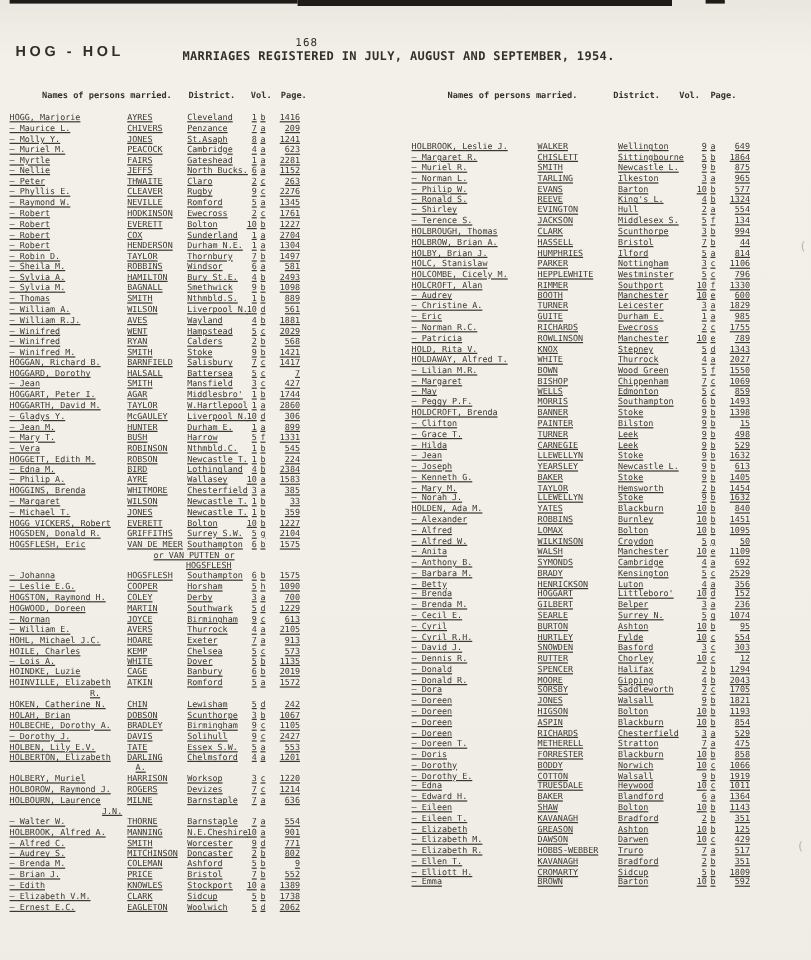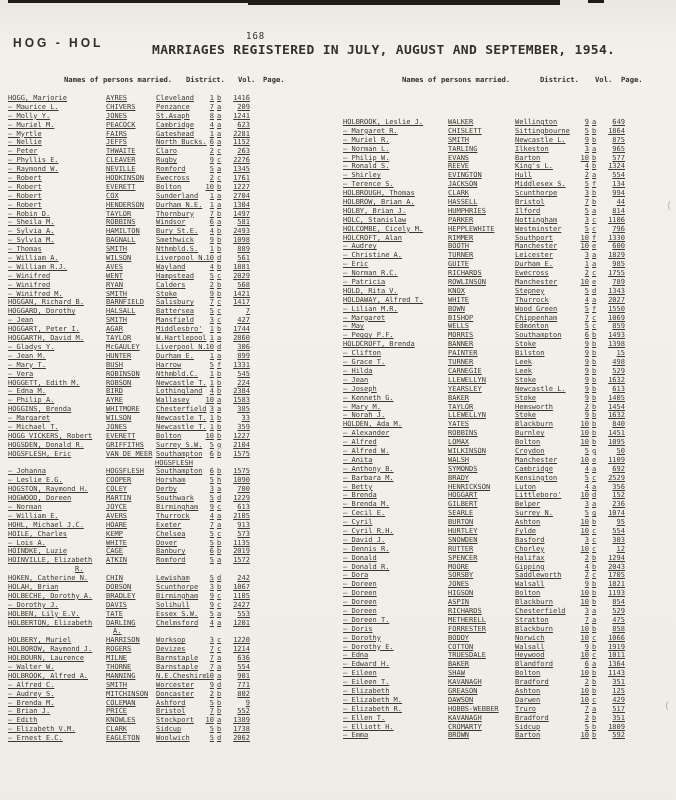--- a/index.html
+++ b/index.html
@@ -8,22 +8,22 @@
     background:linear-gradient(180deg,#e9e7e0 0%,#f2f0e9 6%,#f1efe8 60%,#eeece5 100%);
     font-family:"DejaVu Sans Mono",monospace;color:#3a372f;
   }
   .scan-strip{position:absolute;background:#1d1c18;}
   .page-num{position:absolute;top:17px;left:246px;font-size:9px;letter-spacing:1px;color:#33302a;margin-top:14px;}
   .range-head{
     position:absolute;top:36px;left:13px;
     font-family:"Liberation Sans",sans-serif;font-weight:bold;
     font-size:12px;letter-spacing:3px;color:#2f2d29;
   }
-  .doc-title{position:absolute;top:42px;left:152px;font-size:13px;font-weight:bold;letter-spacing:0.3px;color:#33302a;white-space:nowrap;}
-  .col-head{position:absolute;top:75px;font-size:7.2px;font-weight:bold;color:#34312b;white-space:nowrap;margin-left:29px;}
+  .doc-title{position:absolute;top:42px;left:152px;font-size:10px;font-weight:bold;letter-spacing:0.3px;color:#33302a;white-space:nowrap;}
+  .col-head{position:absolute;top:75px;font-size:7.2px;font-weight:bold;color:#34312b;white-space:nowrap;}
   .h-names-l{left:35px;}  .h-dist-l{left:157px;} .h-vol-l{left:209px;} .h-page-l{left:234px;}
   .h-names-r{left:373px;} .h-dist-r{left:511px;} .h-vol-r{left:566px;} .h-page-r{left:592px;}
   .rows{position:absolute;top:94px;font-size:7px;line-height:8.9px;color:#3b382f;text-decoration:underline;}
   .rows-left{left:8px;width:250px;}
   .rows-right{left:343px;width:282px;margin-top:24px;}
   .row{display:grid;height:8.9px;white-space:nowrap;}
   .rows-left .row{grid-template-columns:98px 50px 44px 14px 10px 26px;}
   .rows-right .row{grid-template-columns:105px 67px 60px 14px 10px 26px;}
   .cell{overflow:visible;}
   .c-vnum{text-align:right;}
@@ -375,20 +375,21 @@
       <span class="cell c-page">2104</span>
     </div>
     <div class="row">
       <span class="cell ">HOGSFLESH, Eric</span>
       <span class="cell ">VAN DE MEER</span>
       <span class="cell ">Southampton</span>
       <span class="cell c-vnum">6</span>
       <span class="cell c-vltr">b</span>
       <span class="cell c-page">1575</span>
     </div>
+    <div class="row-cont" style="padding-left: 120px;">or VAN PUTTEN or</div>
     <div class="row-cont" style="padding-left: 147px;">HOGSFLESH</div>
     <div class="row">
       <span class="cell ">— Johanna</span>
       <span class="cell ">HOGSFLESH</span>
       <span class="cell ">Southampton</span>
       <span class="cell c-vnum">6</span>
       <span class="cell c-vltr">b</span>
       <span class="cell c-page">1575</span>
     </div>
     <div class="row">
@@ -538,20 +539,21 @@
       <span class="cell c-page">1214</span>
     </div>
     <div class="row">
       <span class="cell ">HOLBOURN, Laurence</span>
       <span class="cell ">MILNE</span>
       <span class="cell ">Barnstaple</span>
       <span class="cell c-vnum">7</span>
       <span class="cell c-vltr">a</span>
       <span class="cell c-page">636</span>
     </div>
+    <div class="row-cont" style="padding-left: 77px;">J.N.</div>
     <div class="row">
       <span class="cell ">— Walter W.</span>
       <span class="cell ">THORNE</span>
       <span class="cell ">Barnstaple</span>
       <span class="cell c-vnum">7</span>
       <span class="cell c-vltr">a</span>
       <span class="cell c-page">554</span>
     </div>
     <div class="row">
       <span class="cell ">HOLBROOK, Alfred A.</span>

